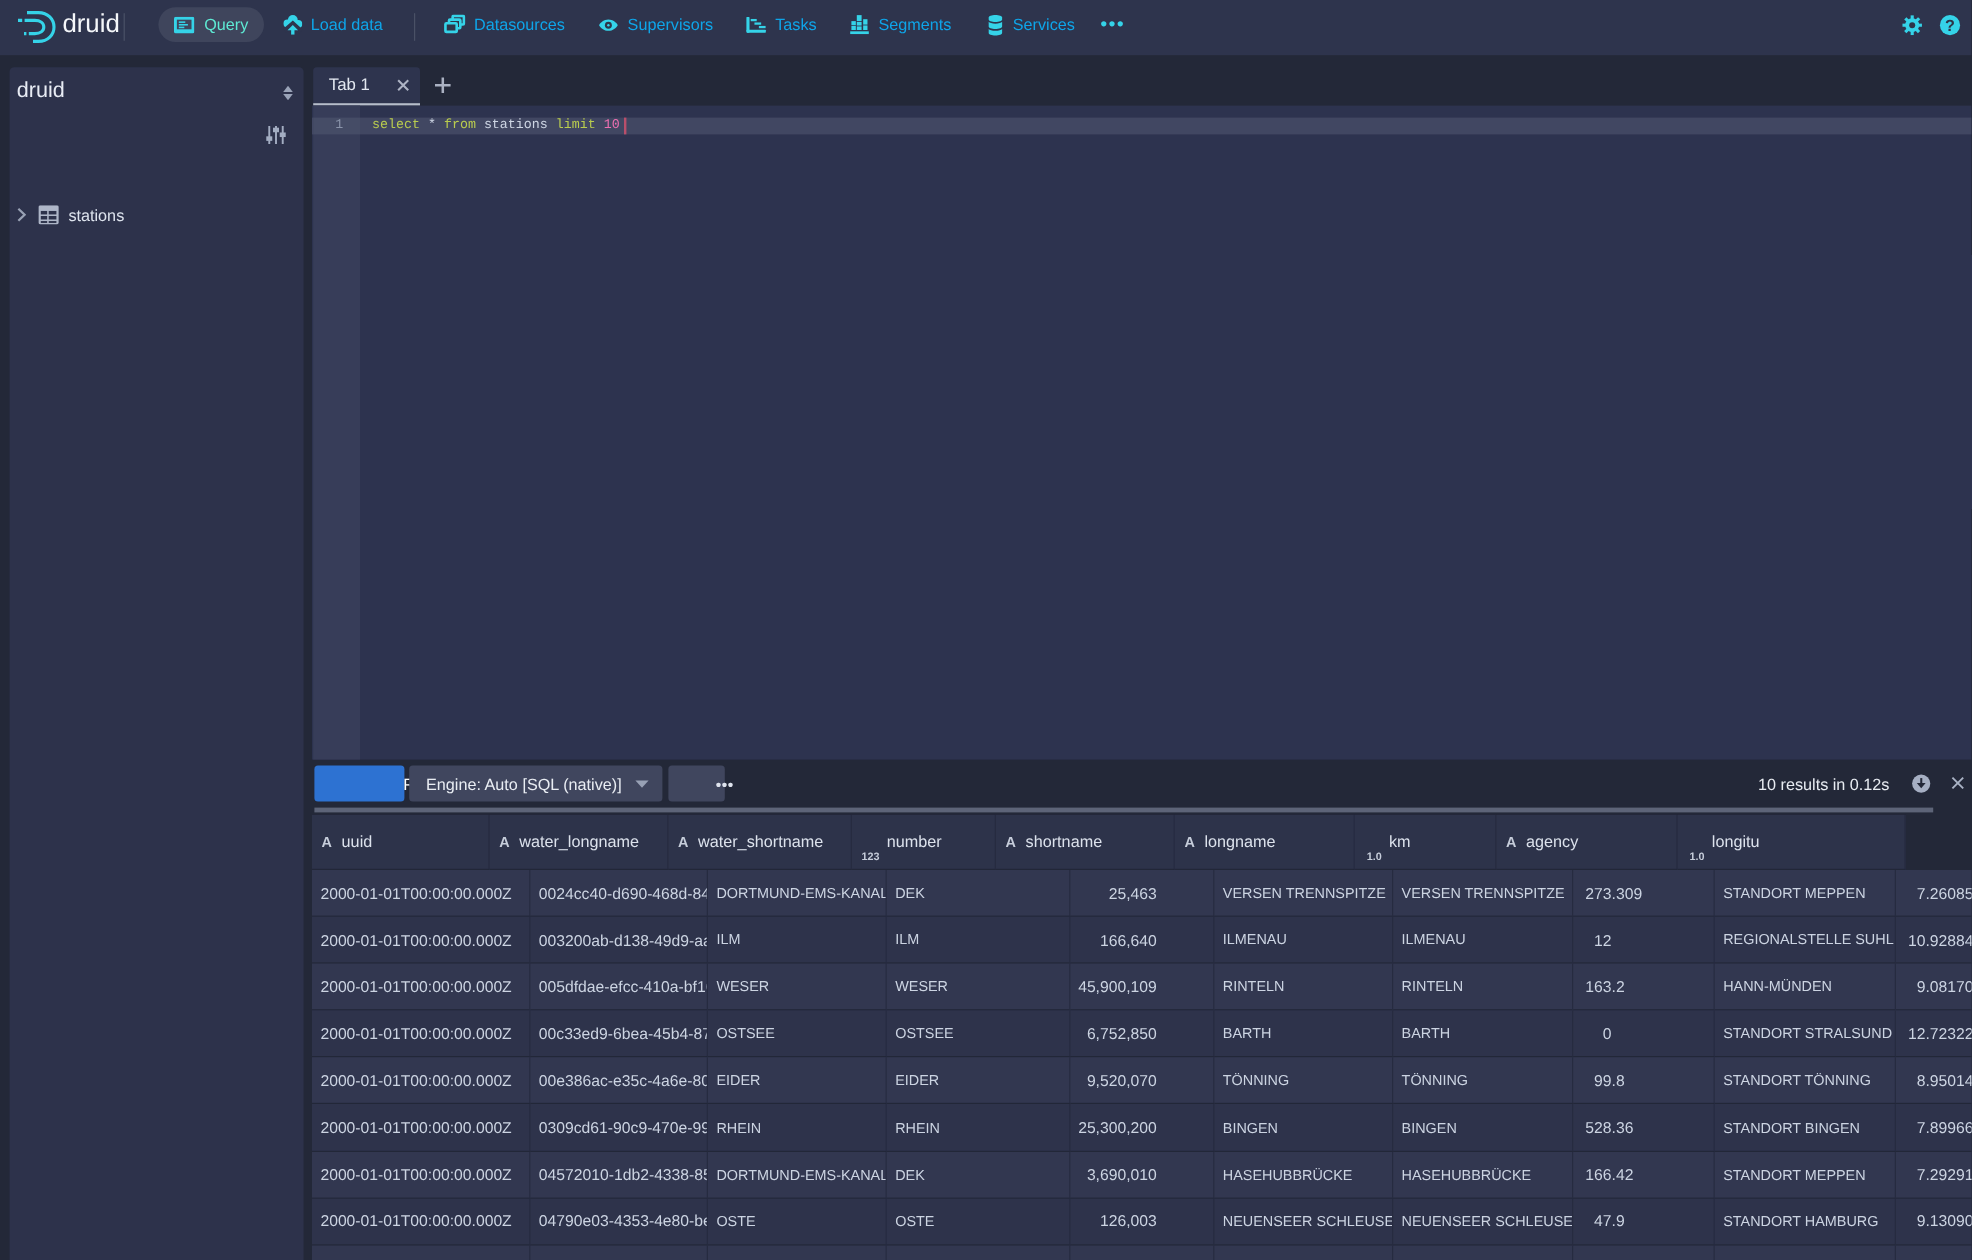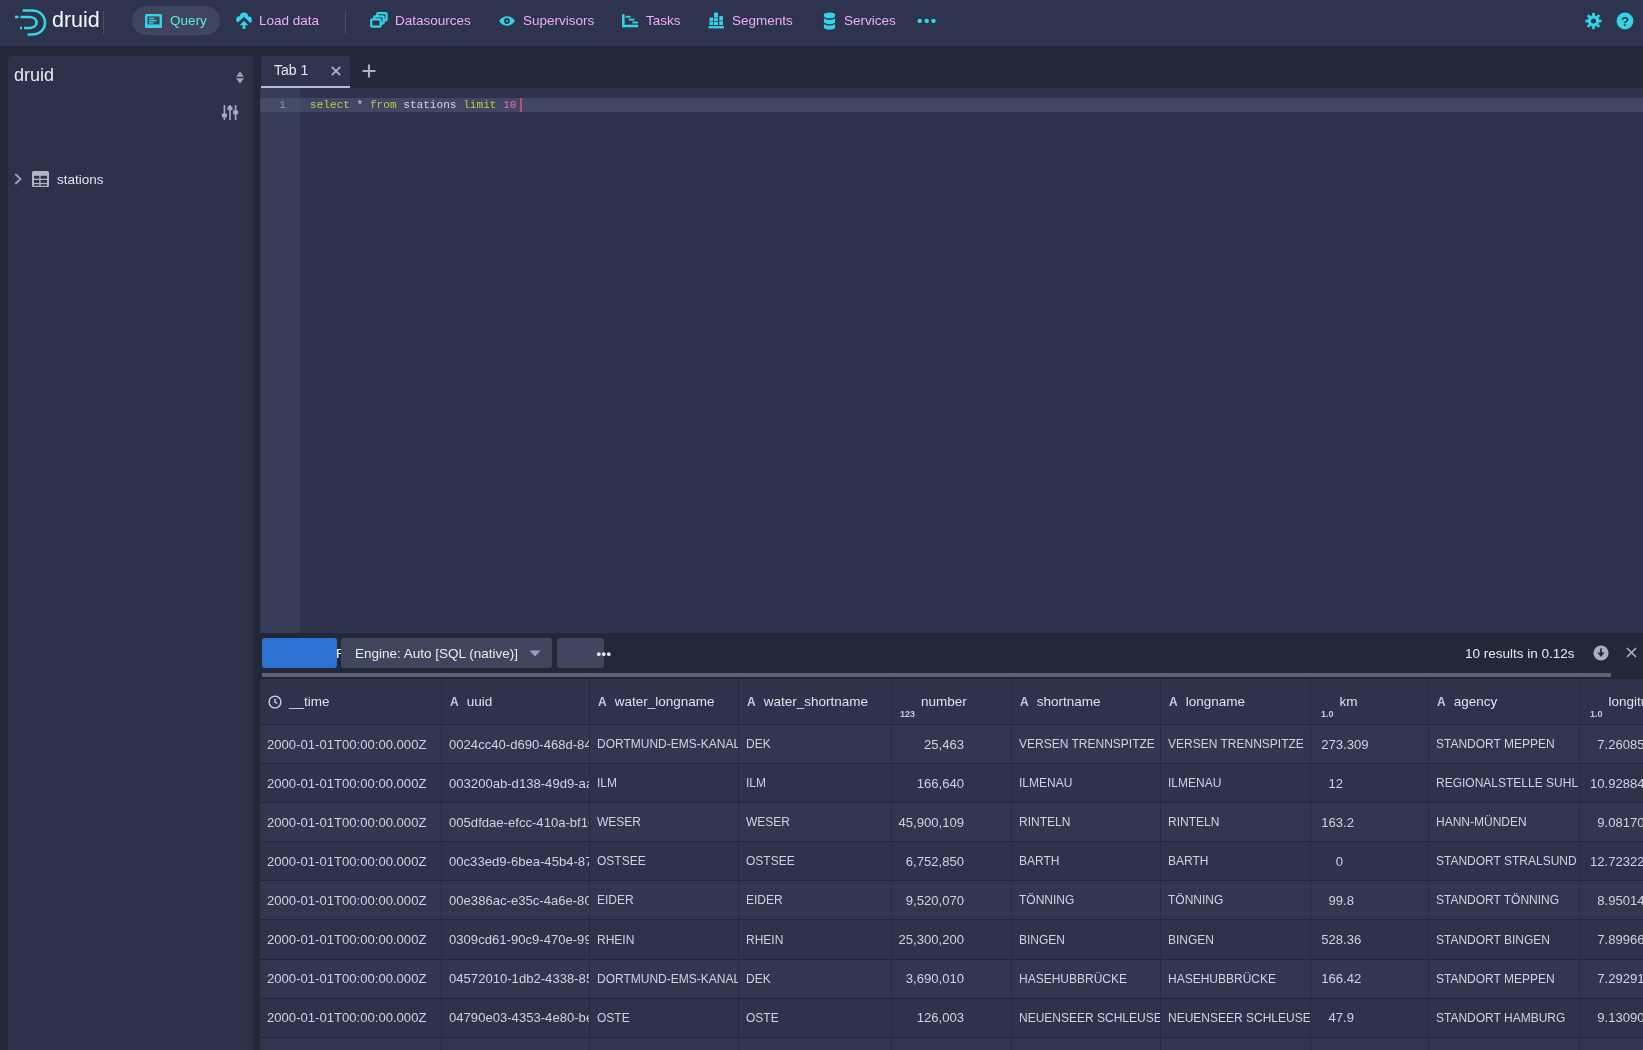--- a/index.html
+++ b/index.html
@@ -3,21 +3,21 @@
 <meta charset="utf-8">
 <style>
   * { margin:0; padding:0; box-sizing:border-box; }
   html,body { width:1643px; height:1050px; overflow:hidden; background:#232838; }
   body { font-family:"Liberation Sans", sans-serif; position:relative; }
   .abs { position:absolute; }
 
   
   #nav { position:absolute; left:0; top:0; width:1643px; height:46px; background:#2e344d; }
   #nav .sep { position:absolute; top:11px; width:1px; height:23px; background:#4a5166; }
-  .navitem { position:absolute; top:0; height:41px; display:flex; align-items:center; color:#f0abfc; font-size:13.5px; }
+  .navitem { position:absolute; top:0; height:41px; display:flex; align-items:center; color:#0ea5e9; font-size:13.5px; }
   .navitem .ic { margin-right:7px; display:flex; }
   #querypill { position:absolute; left:132px; top:6px; height:29px; width:88px; border-radius:14.5px; background:#3f455c; display:flex; align-items:center; justify-content:center; color:#5eead4; font-size:13.5px; }
 
   
   #sidebar { position:absolute; left:8px; top:56px; width:245px; height:994px; background:#2d324b; border-radius:4px 4px 0 0; }
   #sbtitle { position:absolute; left:6px; top:9px; color:#e8ecf4; font-size:18px; }
   #searchbox { position:absolute; left:3px; top:41px; width:233px; height:30px; background:#353b55; border:1px solid #4a5068; border-radius:4px; color:#98a2b8; font-size:13.5px; display:flex; align-items:center; padding-left:10px; }
   .treerow { position:absolute; left:0; width:245px; height:30px; display:flex; align-items:center; color:#dee4ee; font-size:13.5px; }
 
   
@@ -235,24 +235,20 @@
     <path d="M4.3 7.6h7.4L8 11.9z" fill="#232838"></path>
   </svg>
 <svg class="abs" style="left:1626px;top:647px" width="11" height="11" viewBox="0 0 11 11" stroke="#a9b2c4" stroke-width="1.6">
     <path d="M1 1l9 9M10 1l-9 9"></path>
   </svg>
 
 <div id="hscroll"></div>
 
 <div id="table">
   <div class="trow hrow">
-    <div class="c0"><svg class="tico" style="margin-right:7px" width="14" height="14" viewBox="0 0 14 14" fill="none" stroke="#cdd4e0" stroke-width="1.4">
-          <circle cx="7" cy="7" r="5.9"></circle>
-          <path d="M7 3.8v3.4l2.4 1.3"></path>
-        </svg>__time</div>
     <div class="c1"><span class="tico">A</span>uuid</div>
     <div class="c2"><span class="tico">A</span>water_longname</div>
     <div class="c3"><span class="tico">A</span>water_shortname</div>
     <div class="c4"><span class="tics">123</span>number</div>
     <div class="c5"><span class="tico">A</span>shortname</div>
     <div class="c6"><span class="tico">A</span>longname</div>
     <div class="c7 padl10"><span class="tics">1.0</span>km</div>
     <div class="c8"><span class="tico">A</span>agency</div>
     <div class="c9 padl10"><span class="tics">1.0</span>longitu</div>
   </div>

